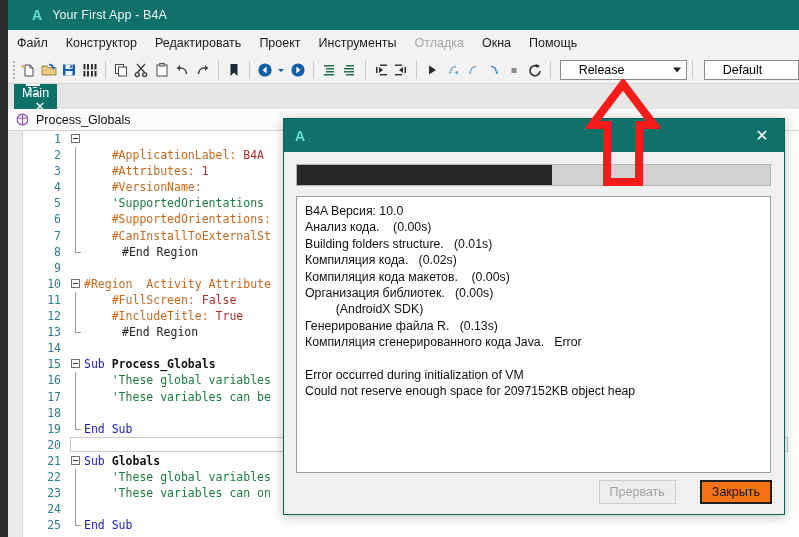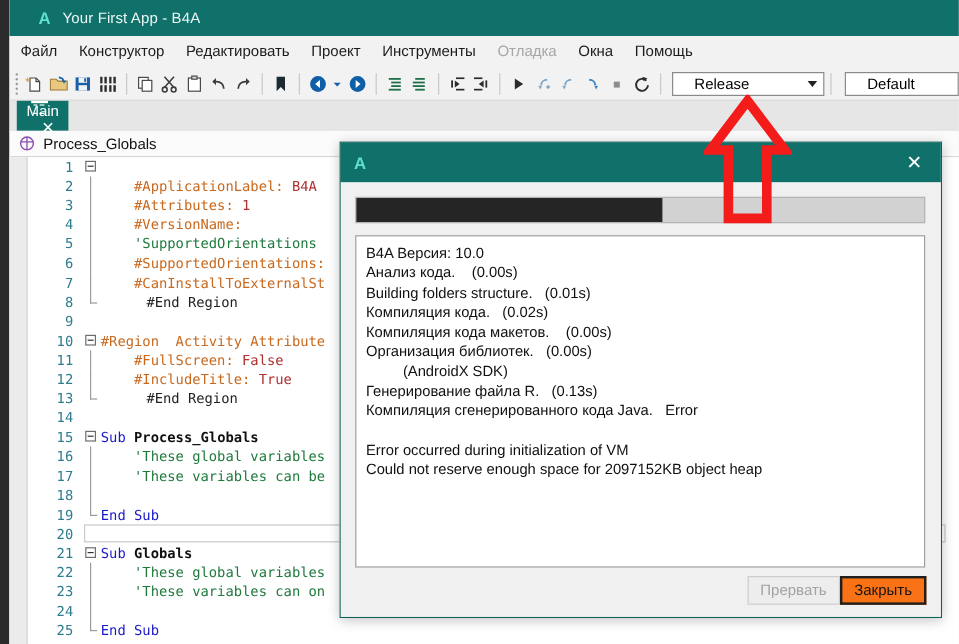--- a/index.html
+++ b/index.html
@@ -165,21 +165,21 @@
     padding:6px 8px; overflow:hidden;
   }
   .logline { font-size:12.3px; line-height:16.4px; color:#101010; white-space:pre; }
 
   .dlg-buttons {
     position:absolute; right:12px; bottom:10px; display:flex; align-items:center;
   }
   .dbtn {
     min-width:62px; height:24px; background:#e1e1e1; border:1px solid #adadad;
     display:flex; align-items:center; justify-content:center;
-    font-size:12.5px; color:#141414; margin-left:0; padding:0 10px; box-sizing:border-box;
+    font-size:12.5px; color:#141414; margin-left:24px; padding:0 10px; box-sizing:border-box;
   }
   .dbtn.disabled { color:#a3a3a3; border-color:#cdcdcd; background:#ededed; }
   .dbtn.default { border:2px solid #1f1f1f; background:#f97316; }
 
   
   .annot-arrow { position:absolute; left:586px; top:79px; width:74px; height:108px; pointer-events:none; }
 </style>
 </head>
 <body>
 

